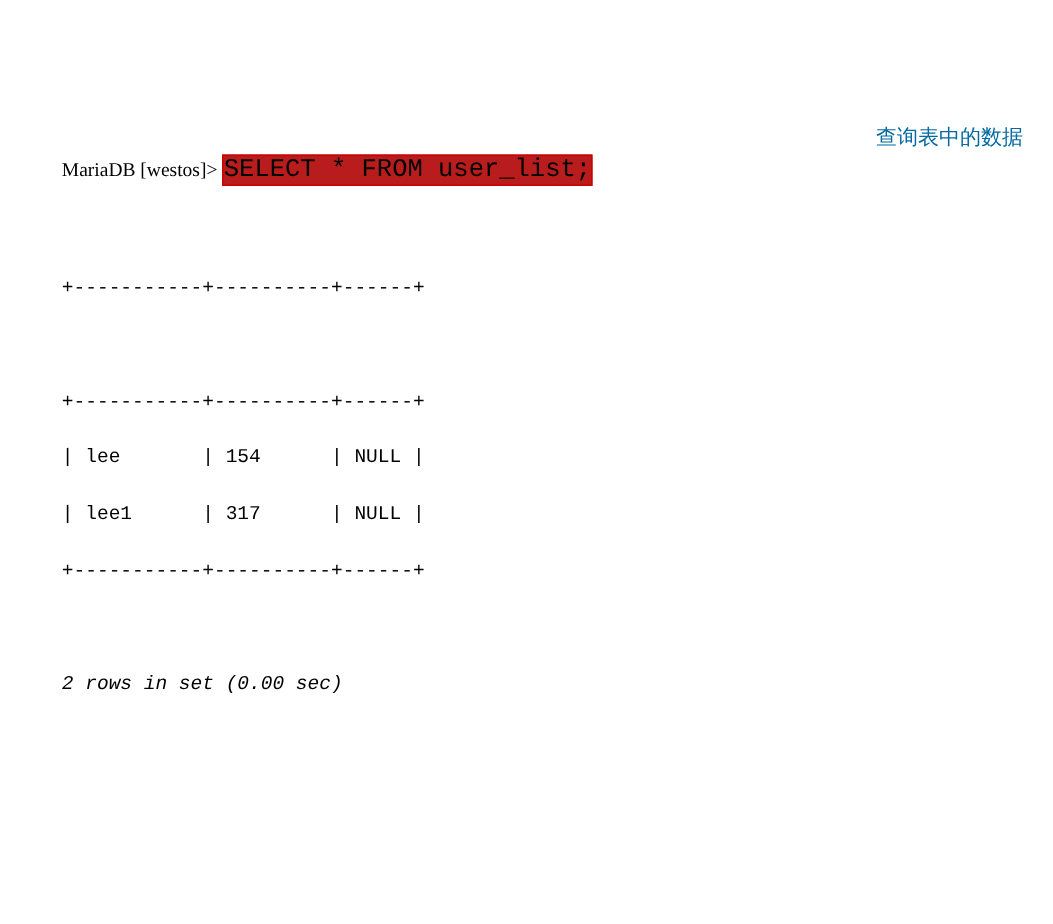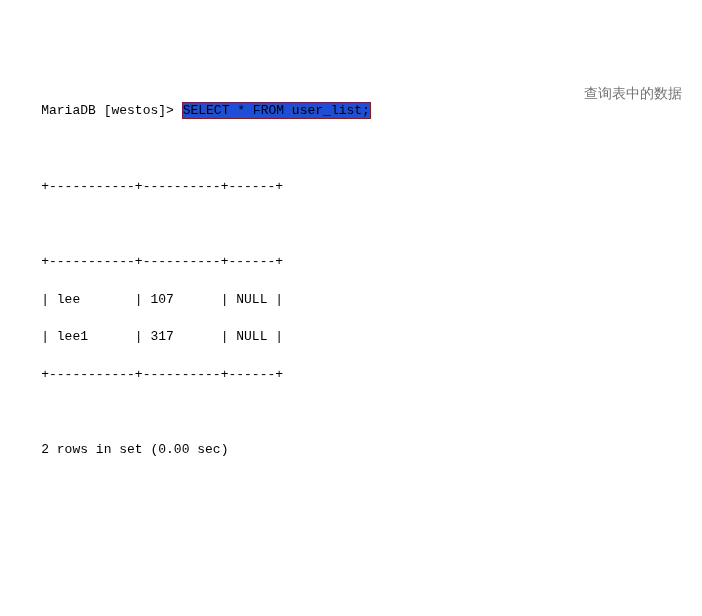--- a/index.html
+++ b/index.html
@@ -25,52 +25,53 @@
     }
     .annotation {
       position: absolute;
       color: #cc0000;
       font-family: 'SimSun', 'STSong', serif;
       font-size: 14px;
       font-weight: normal;
       white-space: nowrap;
     }
     .cmd-highlight {
-      background: #1d4ed8;
+      background: #b91c1c;
       border: 1.5px solid #cc0000;
       color: #000000;
       font-family: 'Courier New', Courier, monospace;
-      font-size: 13px;
+      font-size: 17px;
       display: inline;
     }
     .prompt {
       color: #000;
-      font-family: Liberation Mono, monospace;
+      font-family: Liberation Serif, serif;
     }
     .table-line {
       color: #000;
     }
     .output-line {
       color: #000;
+      font-style: italic;
     }
   </style>
 </head>
 <body>
 
 <div class="terminal">
 
   
   <div class="section" style="position:relative; margin-bottom:6px;">
     <span class="prompt">MariaDB [westos]&gt; </span><span class="cmd-highlight">SELECT * FROM user_list;</span>
-    <span class="annotation" style="position:absolute; top:0px; right:10px; color:#737373; font-family:Liberation Sans, sans-serif; font-size:14px;">查询表中的数据</span>
+    <span class="annotation" style="position:absolute; top:0px; right:10px; color:#0369a1; font-family:Liberation Serif, serif; font-size:14px;">查询表中的数据</span>
     <br>
     <span class="table-line">+-----------+----------+------+</span><br>
     <br>
     <span class="table-line">+-----------+----------+------+</span><br>
-    <span class="table-line">| lee       | 107      | NULL |</span><br>
+    <span class="table-line">| lee       | 154      | NULL |</span><br>
     <span class="table-line">| lee1      | 317      | NULL |</span><br>
     <span class="table-line">+-----------+----------+------+</span><br>
     <br>
     <span class="output-line">2 rows in set (0.00 sec)</span>
   </div>
 
   <br>
 
   
   

